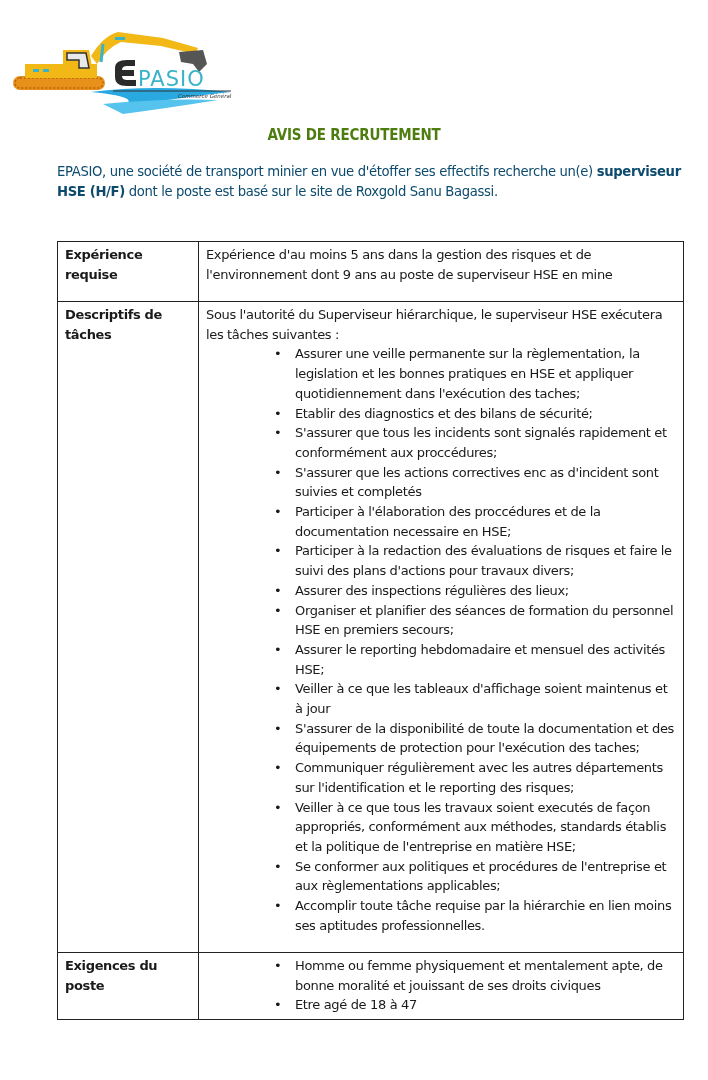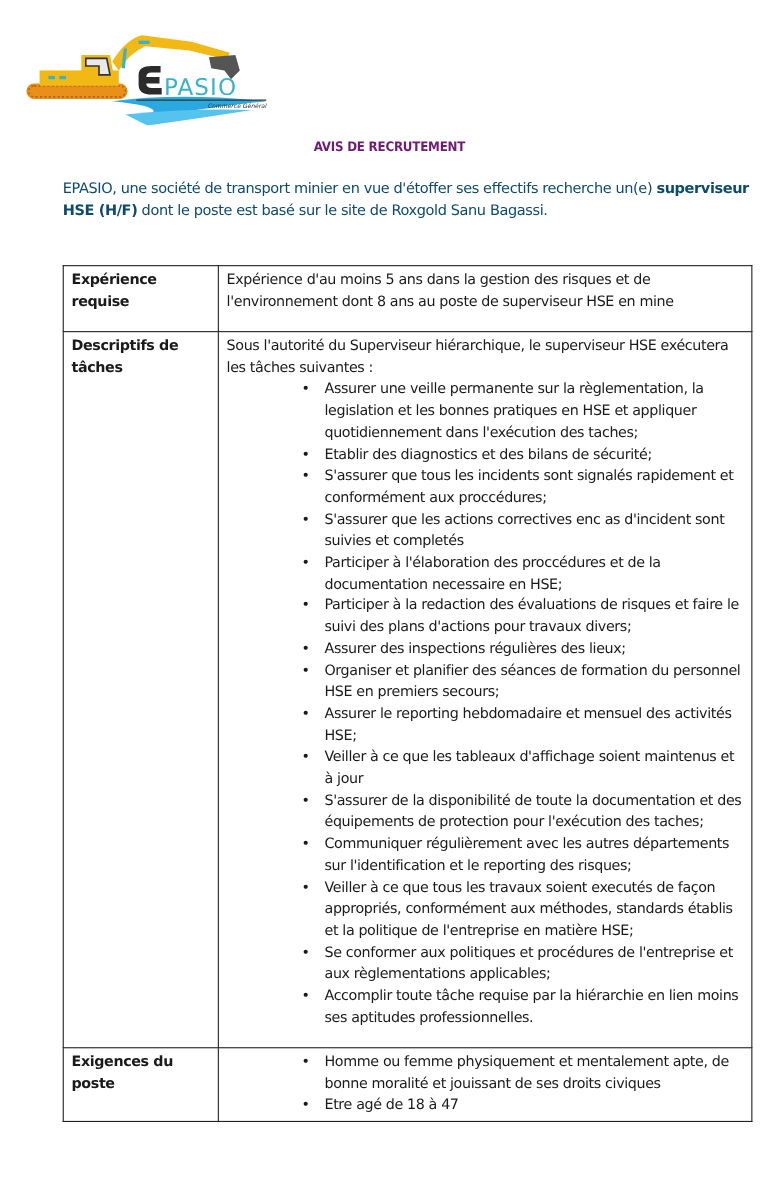--- a/index.html
+++ b/index.html
@@ -1,24 +1,24 @@
 <!DOCTYPE html>
 <html><head>
 <meta charset="utf-8">
 <style>
   html, body { margin: 0; padding: 0; background: #ffffff; }
   body {
     width: 708px; height: 1080px; position: relative; overflow: hidden;
     font-family: "DejaVu Sans", sans-serif; color: #1a1a1a;
   }
-  .logo { position: absolute; left: 14px; top: 14px; width: 250px; height: 100px; }
+  .logo { position: absolute; left: 3px; top: 14px; width: 250px; height: 100px; }
   .title {
     position: absolute; left: 0; width: 708px; top: 126px; text-align: center;
     font-family: "DejaVu Sans Condensed", "DejaVu Sans", sans-serif;
-    font-weight: bold; font-size: 12px; letter-spacing: -0.2px; color: #701a75;
+    font-weight: bold; font-size: 15px; letter-spacing: -0.2px; color: #4d7c0f;
   }
   .intro {
     position: absolute; left: 57px; top: 162px; width: 630px;
     font-size: 13.2px; line-height: 20px; color: #0c4a6e;
     letter-spacing: -0.35px;
   }
   .intro b { font-weight: bold; }
   table.job {
     position: absolute; left: 57px; top: 241px; width: 627px;
     border-collapse: collapse; font-size: 13px; color: #1a1a1a;
@@ -71,21 +71,21 @@
 </div>
 
 <div class="title">AVIS DE RECRUTEMENT</div>
 
 <div class="intro"><span>EPASIO, une société de transport minier en vue d'étoffer ses effectifs recherche un(e) </span><b>superviseur HSE (H/F)</b><span> dont le poste est basé sur le site de Roxgold Sanu Bagassi.</span></div>
 
 <table class="job">
   <tbody>
       <tr class="r1">
     <td class="lbl">Expérience requise</td>
-    <td class="val">Expérience d'au moins 5 ans  dans la gestion des risques et de l'environnement dont 8 ans au poste de superviseur HSE en mine</td>
+    <td class="val">Expérience d'au moins 5 ans  dans la gestion des risques et de l'environnement dont 9 ans au poste de superviseur HSE en mine</td>
   </tr>
   <tr class="r3">
     <td class="lbl">Descriptifs de tâches</td>
     <td class="val">
       <div>Sous l'autorité du Superviseur hiérarchique, le superviseur HSE exécutera les tâches suivantes :</div>
       <ul class="tasks">
         <li>Assurer une veille permanente sur la règlementation, la legislation et les bonnes pratiques en HSE et appliquer quotidiennement dans l'exécution des taches;</li>
         <li>Etablir des diagnostics et des bilans de sécurité;</li>
         <li>S'assurer que tous les incidents sont signalés rapidement et conformément aux proccédures;</li>
         <li>S'assurer que les actions correctives enc as d'incident sont suivies et completés</li>

